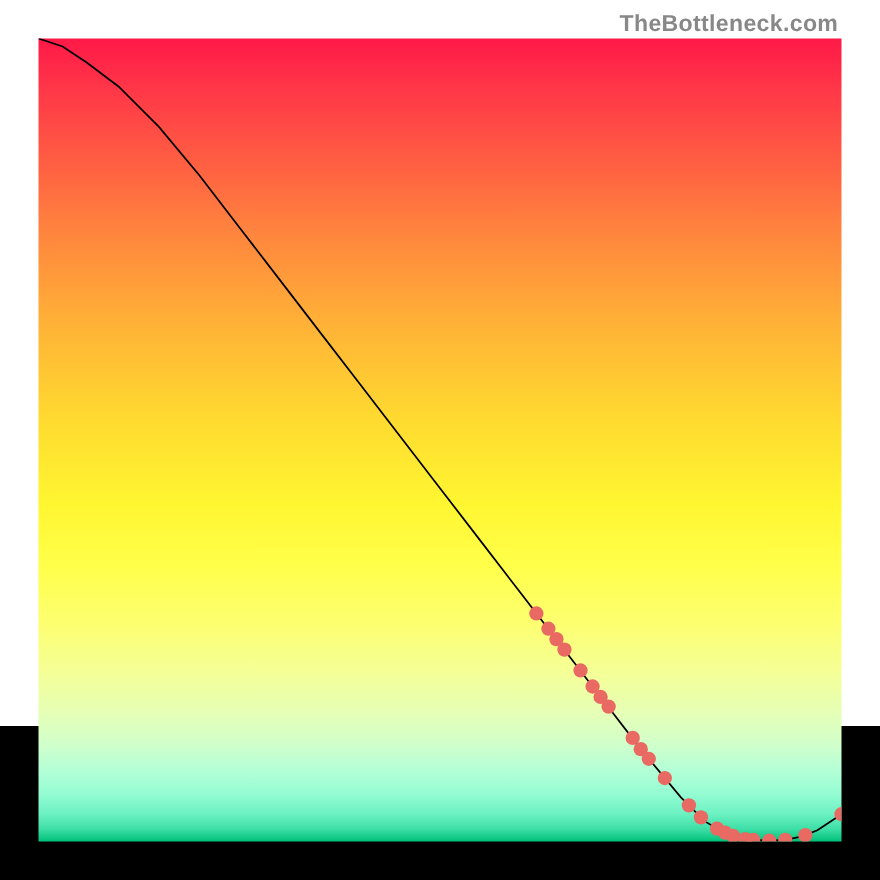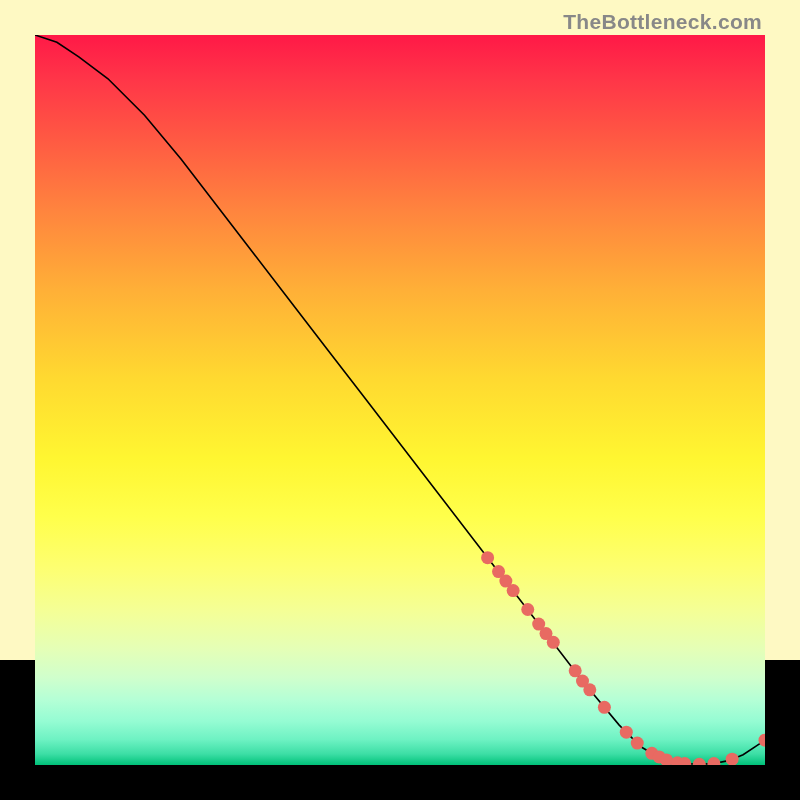--- a/index.html
+++ b/index.html
@@ -9,21 +9,21 @@
     height: 800px;
     background: #000;
     overflow: hidden;
   }
   .frame {
     position: absolute;
     left: 0;
     top: 0;
     width: 800px;
     height: 660px;
-    background: #fef9c3;
+    background: #ffffff;
   }
   .plot-area {
     position: absolute;
     left: 35px;
     top: 35px;
     width: 730px;
     height: 730px;
     background: linear-gradient(
       to bottom,
       rgb(255, 25, 71) 0%,

